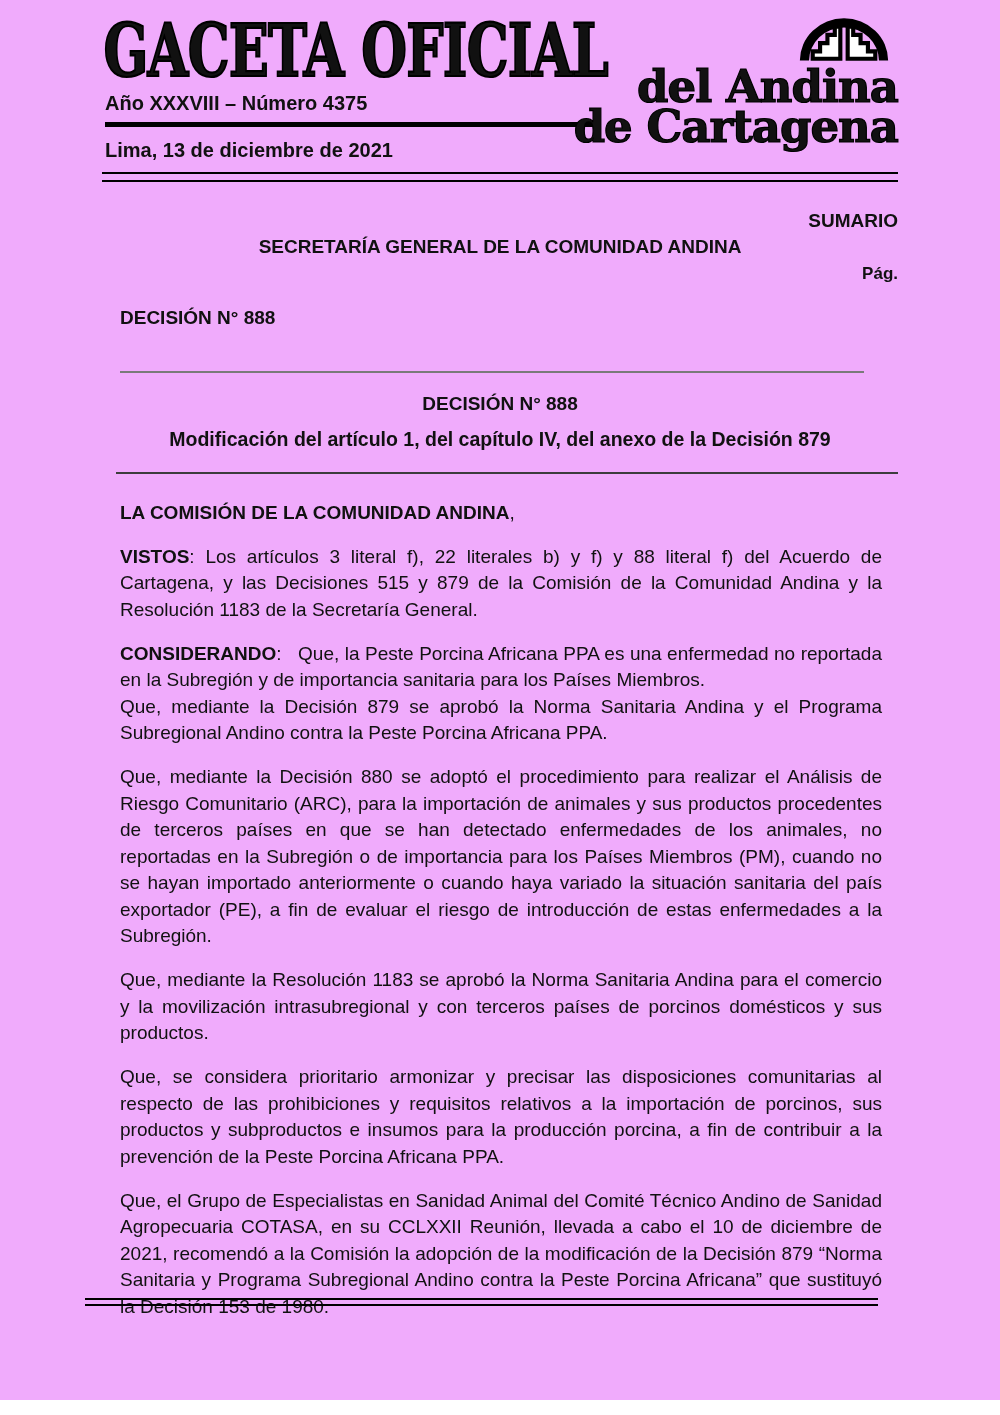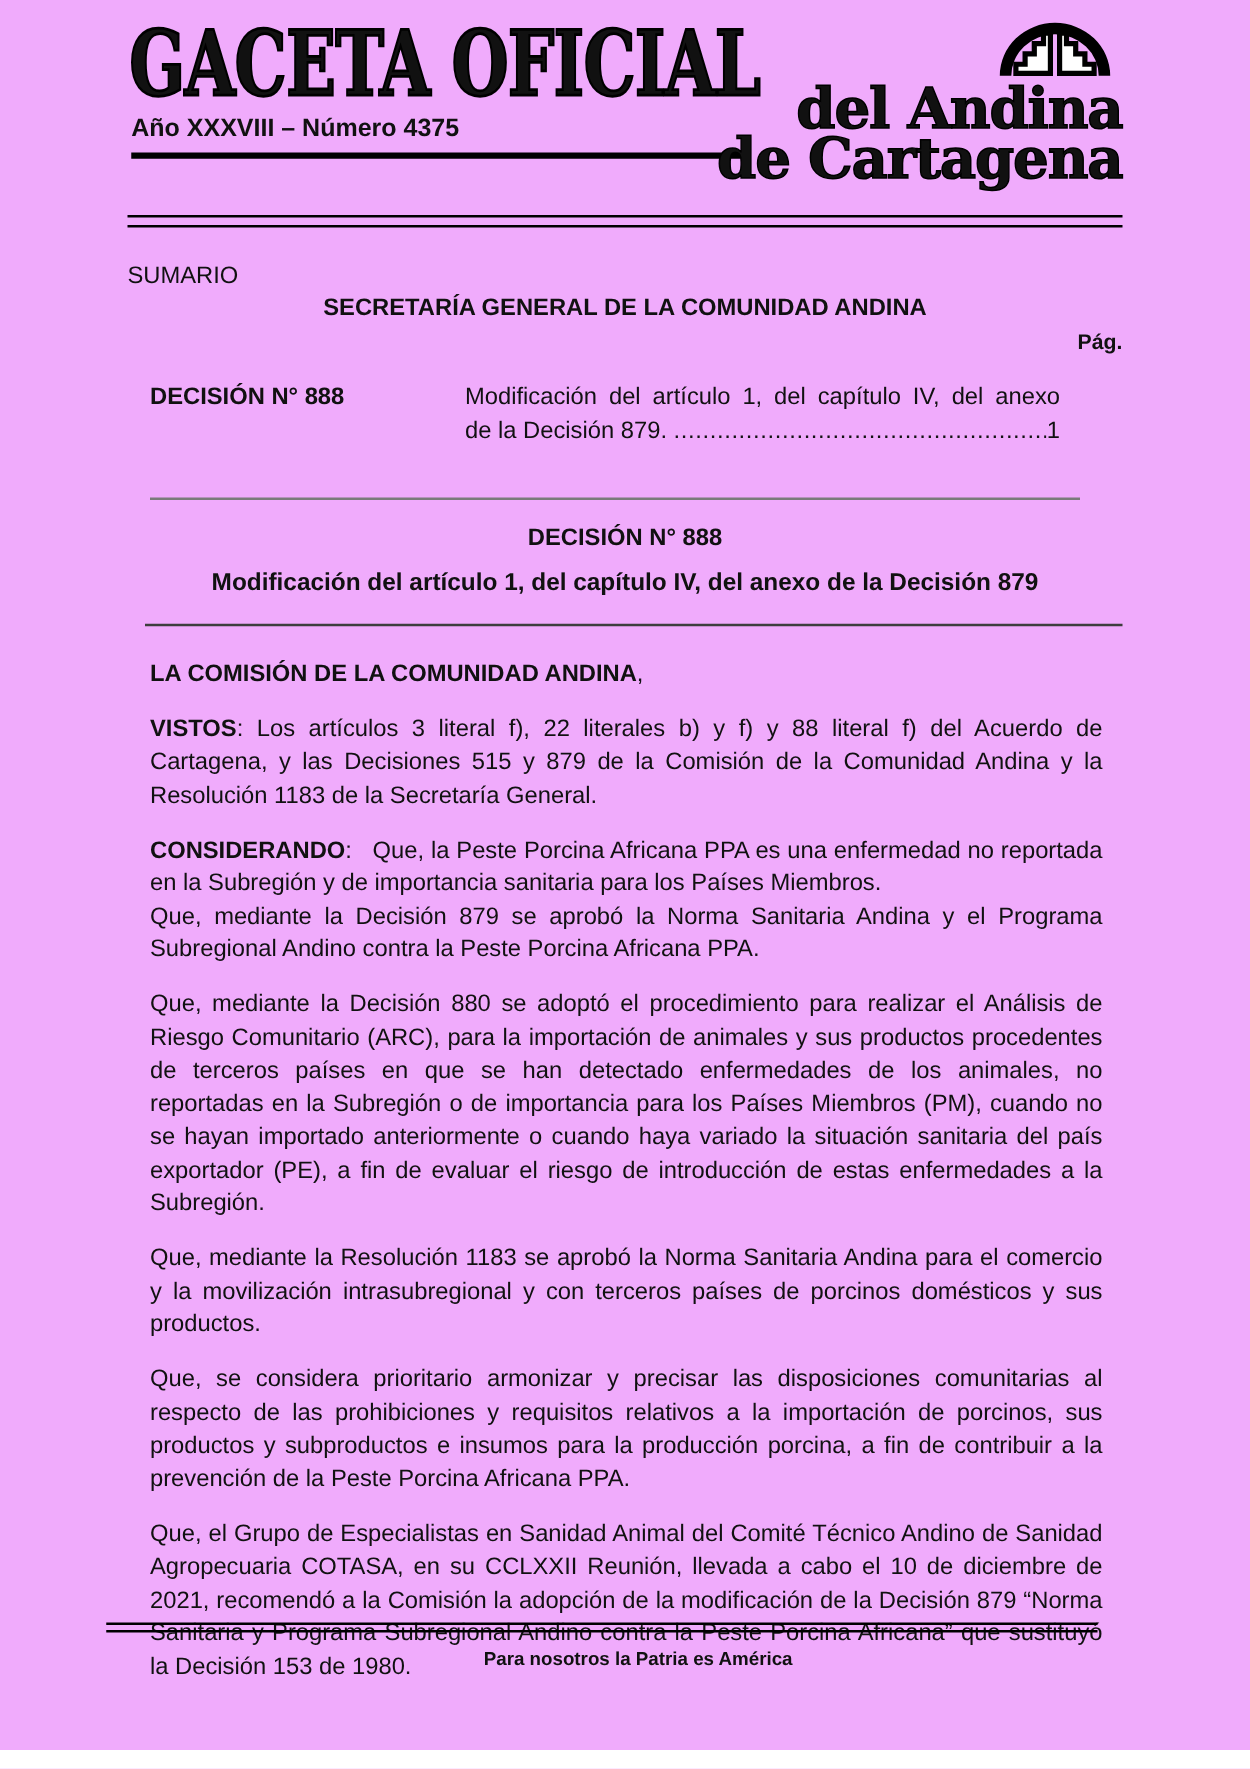--- a/index.html
+++ b/index.html
@@ -26,21 +26,21 @@
   .logo-arch { display:block; margin:0 8px 3px auto; }
   .org-name {
     font-family:"DejaVu Serif", serif; font-weight:bold;
     font-size:45px; line-height:40px; letter-spacing:-1px;
     -webkit-text-stroke:1.2px #000; white-space:nowrap;
   }
 
   .double-rule { height:6px; border-top:2.5px solid #000; border-bottom:2px solid #000; }
 
   
-  .summary-title { margin:26px 0 0; text-align:left; font-size:19px; font-weight:normal; line-height:26px; }
+  .summary-title { margin:26px 0 0; text-align:right; font-size:19px; font-weight:bold; line-height:26px; }
   .summary-subtitle { margin:0; text-align:center; font-size:19px; font-weight:bold; line-height:26px; }
   .pag-label { margin-top:4px; text-align:right; font-size:17px; font-weight:bold; }
 
   .toc-row { display:flex; margin:20px 0 0 18px; font-size:19px; line-height:27px; }
   .toc-label { flex:none; width:252px; font-weight:bold; }
   .toc-desc { flex:none; width:476px; }
   .toc-line1 { display:block; text-align:justify; text-align-last:justify; }
   .toc-line2 { display:flex; align-items:baseline; }
   .toc-line2-text { white-space:pre; }
   .leader { flex:1 1 auto; overflow:hidden; white-space:nowrap; }
@@ -68,20 +68,21 @@
 </head>
 <body>
 
 <div class="page">
   <div class="inner">
 
     <header class="masthead">
       <h1 class="gazette-title">GACETA OFICIAL</h1>
       <div class="issue-line">Año XXXVIII – Número 4375</div>
       <div class="masthead-rule"></div>
+      <div class="date-line">Lima, 13 de diciembre de 2021</div>
 
       <div class="masthead-right">
         <svg class="logo-arch" width="92" height="62" viewBox="0 0 100 64" aria-hidden="true">
           <path d="M2,62 A48,46 0 0 1 98,62 L88,62 A38,36 0 0 0 12,62 Z" fill="#000"></path>
           <path d="M16,60 L16,52 L24,52 L24,43 L32,43 L32,34 L40,34 L40,25 L46,25 L46,60 Z" fill="#fff" stroke="#000" stroke-width="4.5" stroke-linejoin="miter"></path>
           <path d="M84,60 L84,52 L76,52 L76,43 L68,43 L68,34 L60,34 L60,25 L54,25 L54,60 Z" fill="#fff" stroke="#000" stroke-width="4.5" stroke-linejoin="miter"></path>
         </svg>
         <div class="org-name">del Andina</div>
         <div class="org-name">de Cartagena</div>
       </div>
@@ -89,28 +90,20 @@
 
     <div class="double-rule"></div>
 
     <section>
       <h2 class="summary-title">SUMARIO</h2>
       <h3 class="summary-subtitle">SECRETARÍA GENERAL DE LA COMUNIDAD ANDINA</h3>
       <div class="pag-label">Pág.</div>
 
       <div class="toc-row">
         <div class="toc-label">DECISIÓN N° 888</div>
-        <div class="toc-desc">
-          <span class="toc-line1">Modificación del artículo 1, del capítulo IV, del anexo</span>
-          <span class="toc-line2">
-            <span class="toc-line2-text">de la Decisión 879. </span>
-            <span class="leader"></span>
-            <span class="toc-page">1</span>
-          </span>
-        </div>
       </div>
 
       <div class="toc-divider"></div>
     </section>
 
     <section>
       <h2 class="decision-title">DECISIÓN N° 888</h2>
       <h3 class="decision-subtitle">Modificación del artículo 1, del capítulo IV, del anexo de la Decisión 879</h3>
       <div class="title-rule"></div>
 
@@ -128,15 +121,14 @@
 
         <p class="para"><span class="para-text">Que, se considera prioritario armonizar y precisar las disposiciones comunitarias al respecto de las prohibiciones y requisitos relativos a la importación de porcinos, sus productos y subproductos e insumos para la producción porcina, a fin de contribuir a la prevención de la Peste Porcina Africana PPA.</span></p>
 
         <p class="para"><span class="para-text">Que, el Grupo de Especialistas en Sanidad Animal del Comité Técnico Andino de Sanidad Agropecuaria COTASA, en su CCLXXII Reunión, llevada a cabo el 10 de diciembre de 2021, recomendó a la Comisión la adopción de la modificación de la Decisión 879 “Norma Sanitaria y Programa Subregional Andino contra la Peste Porcina Africana” que sustituyó la Decisión 153 de 1980.</span></p>
       </div>
     </section>
   </div>
 
   <footer class="footer">
     <div class="footer-rule"></div>
-    <div class="footer-motto">Para nosotros la Patria es América</div>
   </footer>
 </div>
 
 </body></html>

